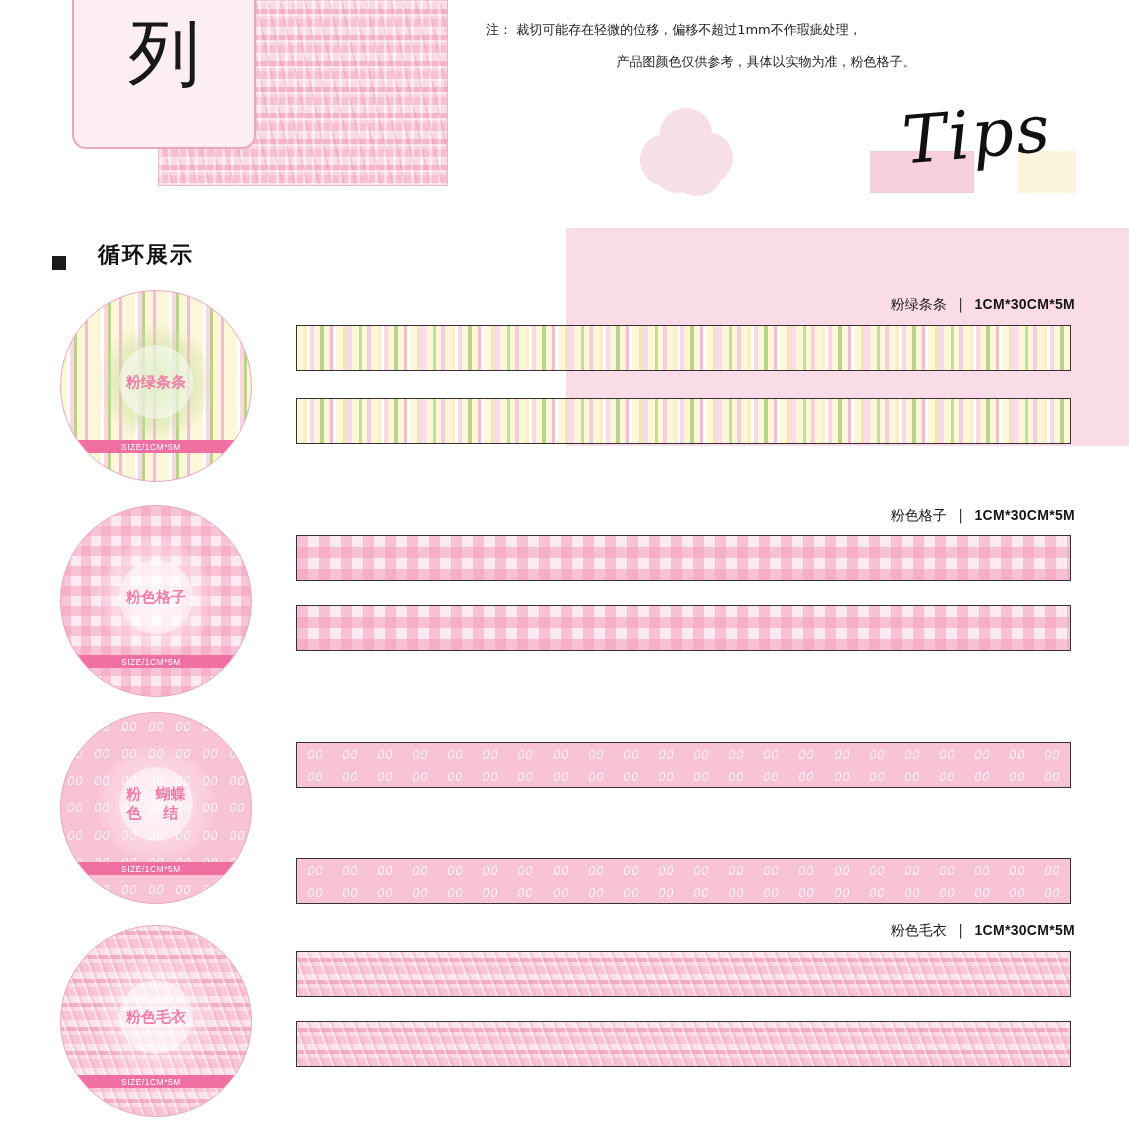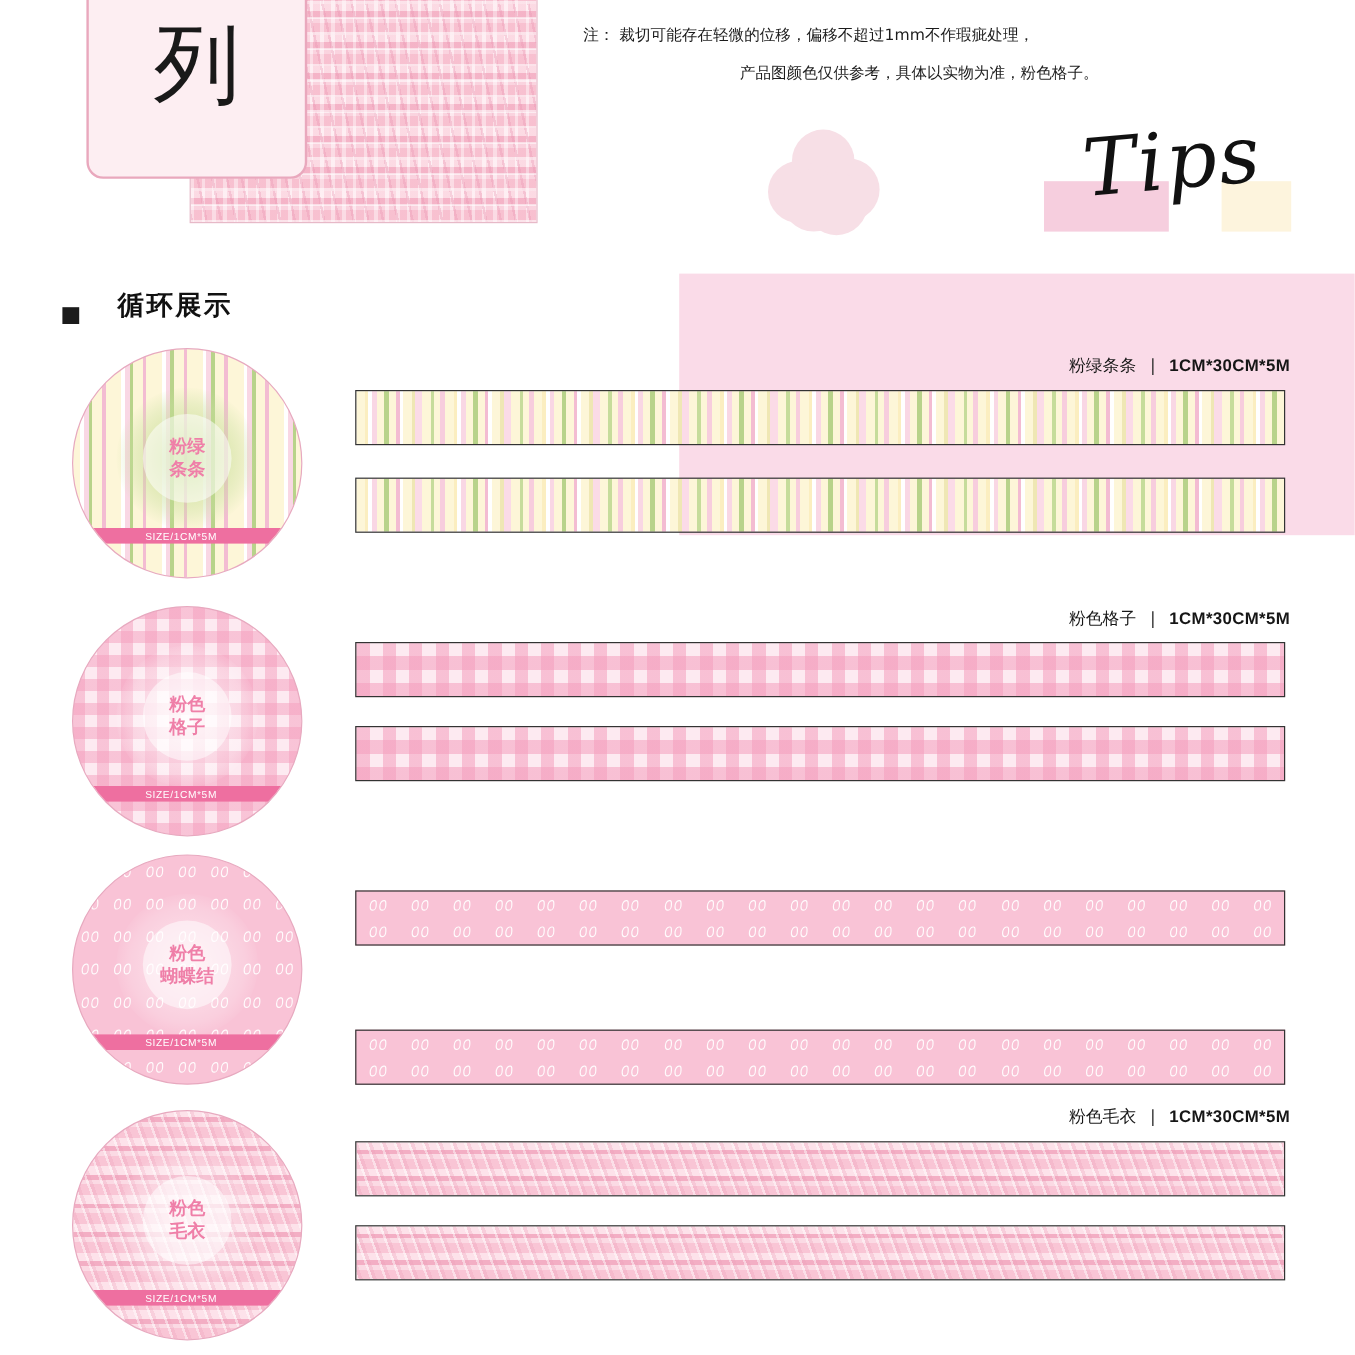--- a/index.html
+++ b/index.html
@@ -174,21 +174,20 @@
     transform: translate(-50%,-50%);
     width: 74px; height: 74px;
     border-radius: 50%;
     background: rgba(255,255,255,0.52);
     color: #ef7fa8;
     font-family: "DejaVu Sans", sans-serif;
     font-size: 15px;
     font-weight: bold;
     line-height: 19px;
     display: flex;
-    flex-direction: column;
     align-items: center;
     justify-content: center;
     text-align: center;
   }
   .circle .sizebar {
     position: absolute;
     left: 0; bottom: 28px;
     width: 100%; height: 13px;
     background: #ee6fa0;
     color: #fff;

